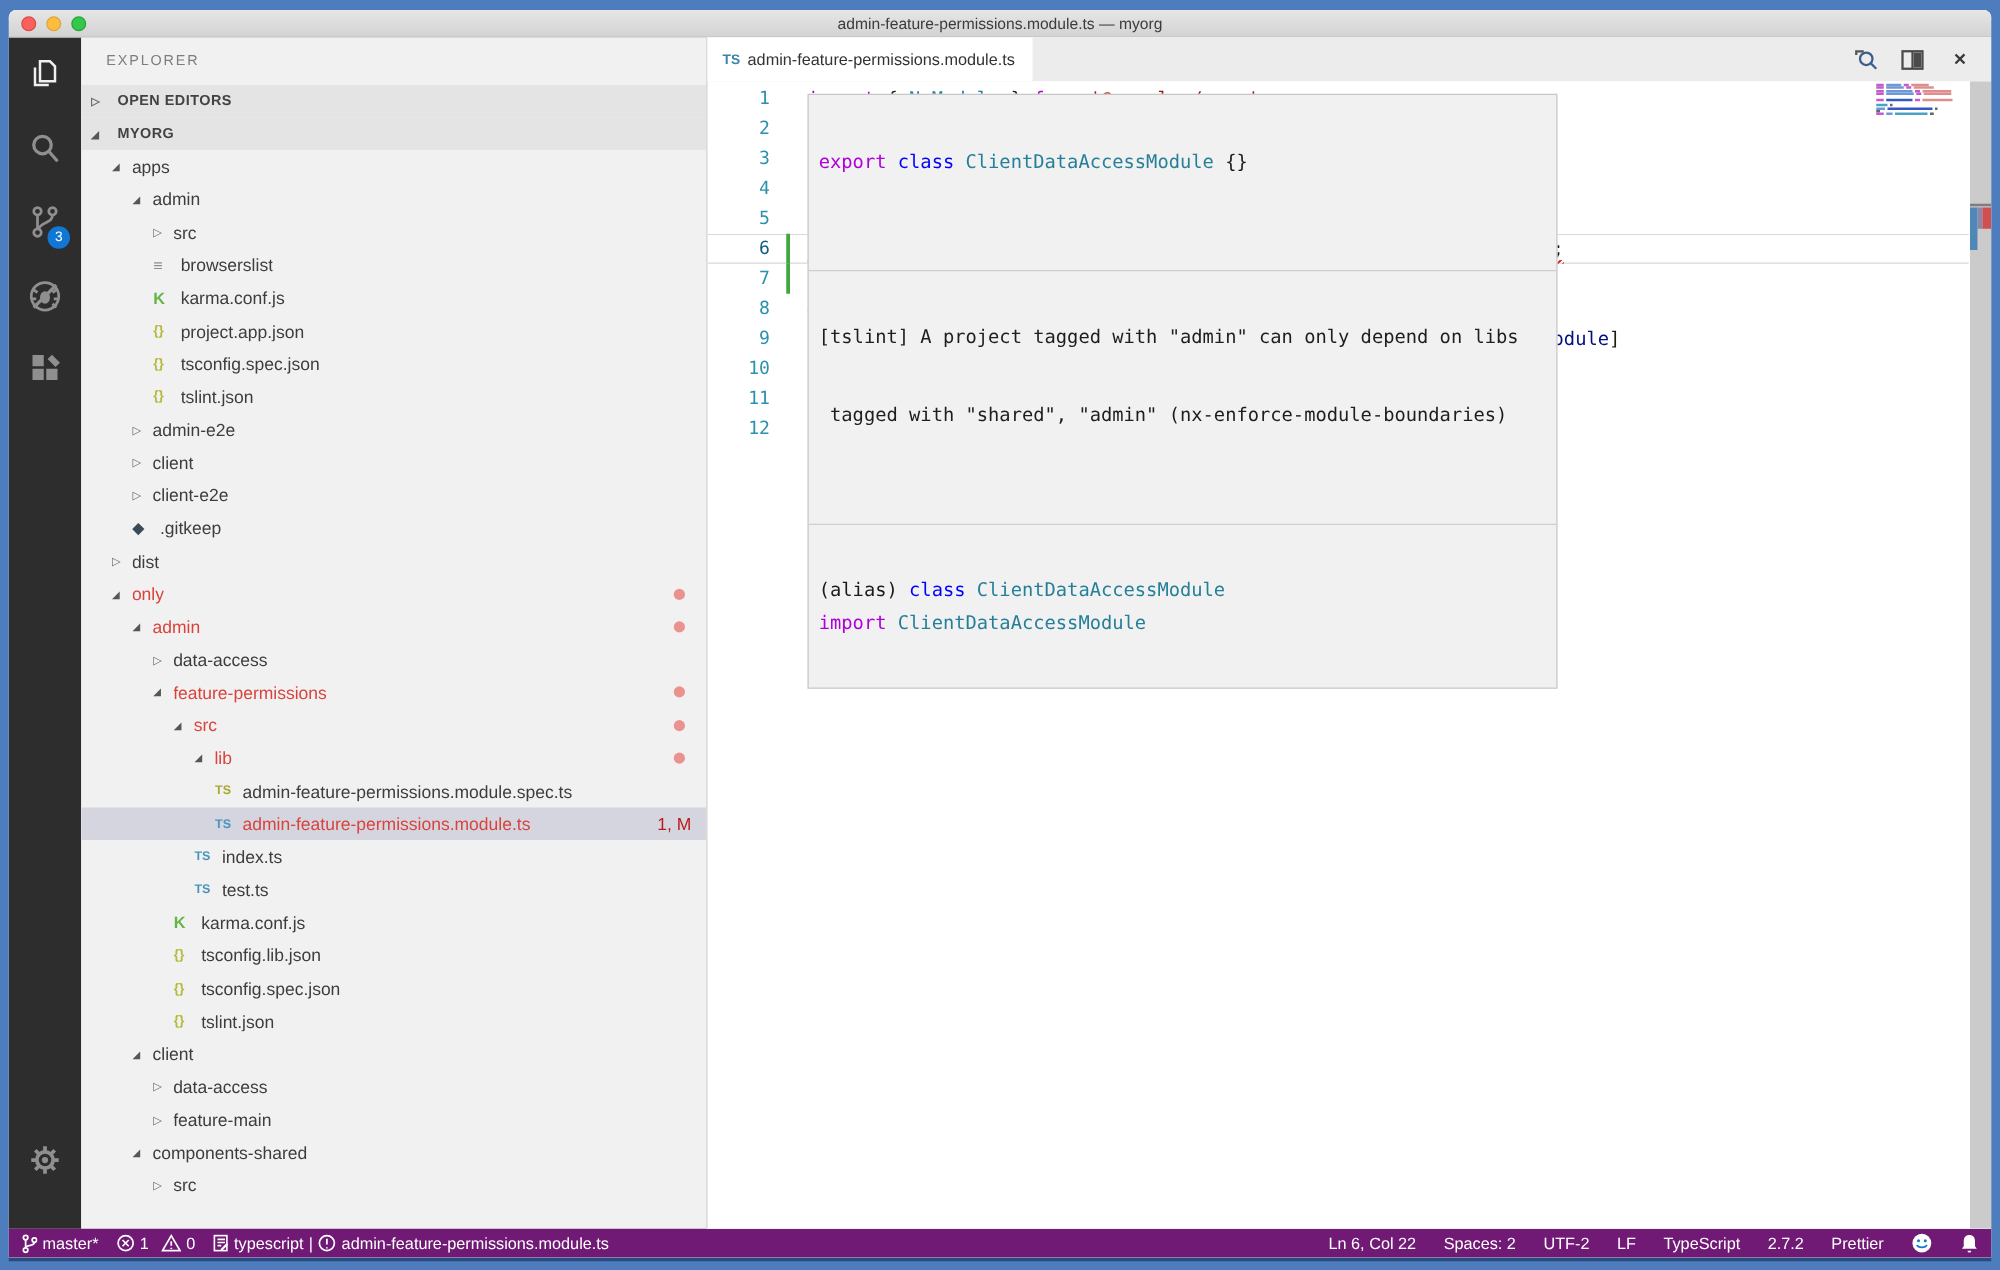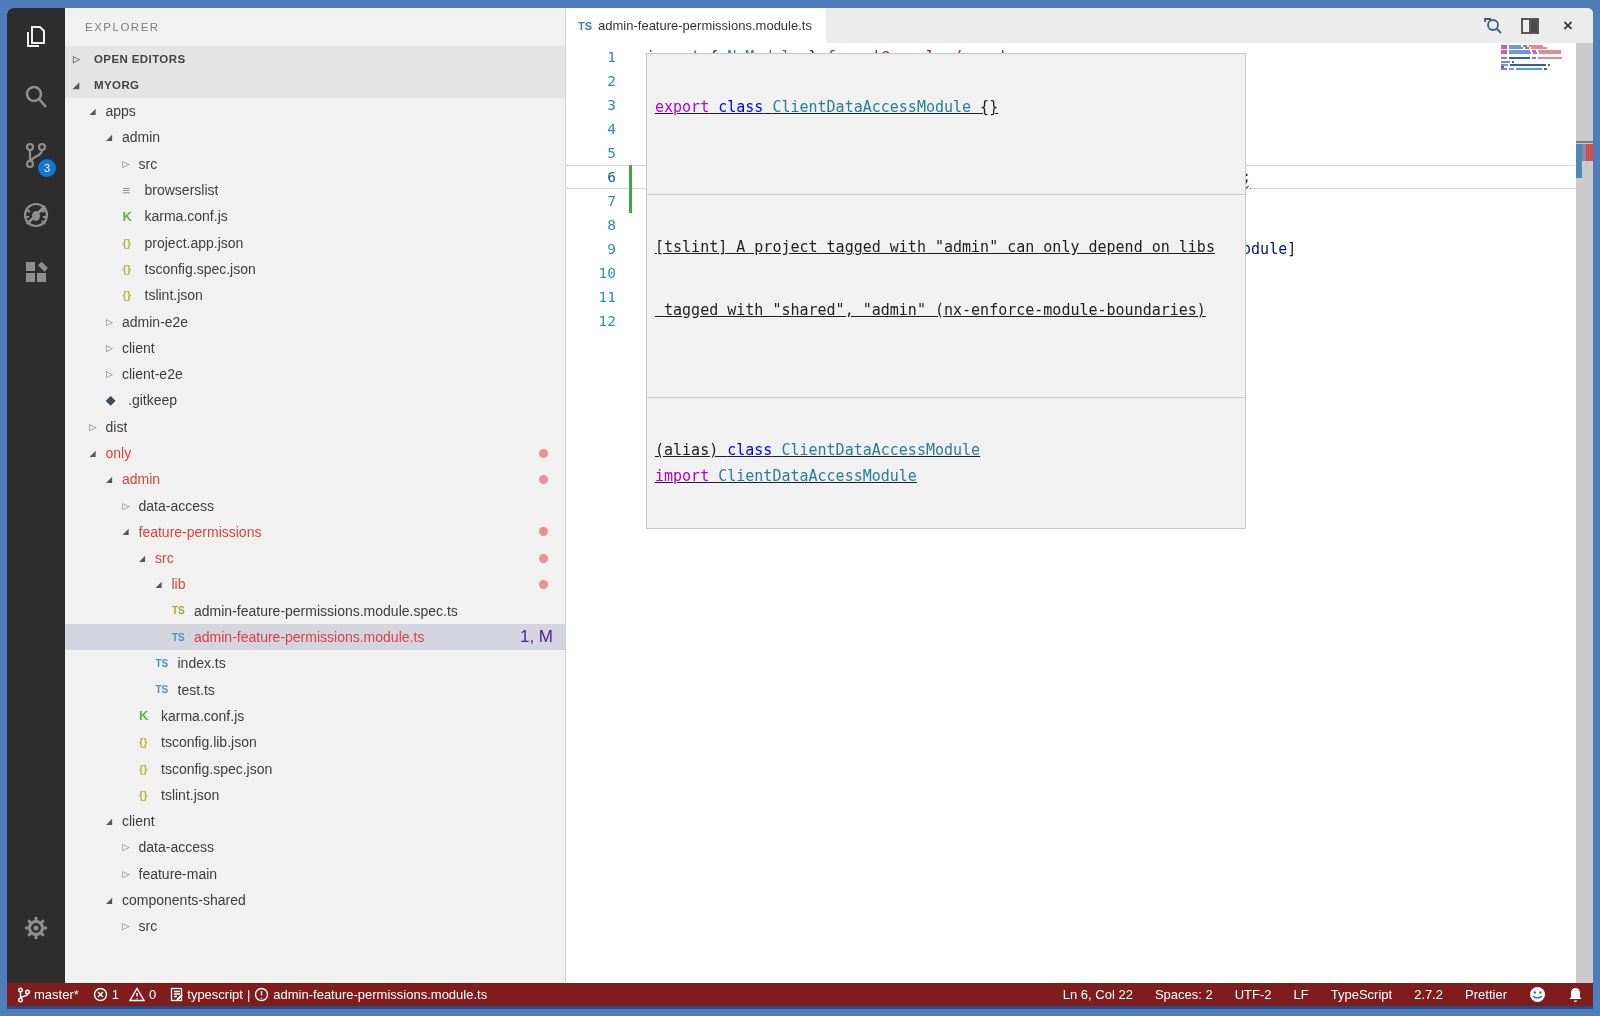--- a/index.html
+++ b/index.html
@@ -44,21 +44,21 @@
   .arrow.open { font-size:8px; color:#565656; }
   .ficon { display:inline-block; width:22px; flex:0 0 22px; font-weight:bold; font-size:10px; }
   .ficon.ts { color:#4b94bd; }
   .ficon.ts-spec { color:#a8a835; }
   .ficon.json { color:#b5ba3a; font-size:11px; }
   .ficon.karma { color:#62b543; font-size:13px; }
   .ficon.list { color:#8f8f8f; font-size:13px; }
   .ficon.gitkeep { color:#3b4a54; font-size:12px; }
   .lbl { overflow:hidden; text-overflow:ellipsis; }
   .dot { width:9px; height:9px; border-radius:50%; background:#ec928e; margin-left:auto; margin-right:17px; flex:0 0 9px;}
-  .badge { margin-left:auto; margin-right:12px; color:#4c1d95; font-size:17px; }
+  .badge { margin-left:auto; margin-right:12px; color:#b91c1c; font-size:14px; }
 
   
   .editor { flex:1; position:relative; background:#fff; border-left:1px solid #d0d0d0; min-width:0; }
   .tabbar { height:35px; background:#ececec; display:flex; align-items:stretch; }
   .tab { background:#fff; display:flex; align-items:center; padding:0 14px 0 12px; font-size:13px; color:#333;
          max-width:280px; overflow:hidden; white-space:nowrap; }
   .tab .tsicon { font-weight:bold; font-size:11px; color:#3c82ab; margin-right:6px; }
   .tab-actions { margin-left:auto; display:flex; align-items:center; gap:16px; padding-right:14px; }
   .tab-actions .act { width:22px; height:22px; display:flex; align-items:center; justify-content:center; }
 
@@ -77,47 +77,55 @@
   .tk-kw { color:#af00db; } .tk-kwb { color:#0000ff; } .tk-cls { color:#267f99; }
   .tk-var { color:#001080; } .tk-str { color:#a31515; } .tk-pl { color:#1b1b1b; }
   .tk-deco { color:#795e26; }
   .tk-link { color:#2a65c0; text-decoration:underline; background:#b8d7f8; }
 
   
   .tooltip { position:absolute; left:80px; top:10px; width:600px; background:#f1f1f1;
              border:1px solid #c8c8c8; z-index:10; font-size:15px; }
   .tt-sec { padding:3px 8px; white-space:pre; }
   .tt-sec + .tt-sec { border-top:1px solid #cfcfcf;margin-top:34px; }
-  .tt-line { line-height:26px; color:#1e1e1e;text-decoration:underline; }
+  .tt-line { line-height:26px; color:#1e1e1e; }
 
   
   .minimap { position:absolute; top:2px; right:28px; width:64px; }
   .mm-row { height:2.35px; white-space:nowrap; }
   .mm-seg { display:inline-block; height:2px; vertical-align:top; margin-right:2px; }
   .ruler { position:absolute; top:0; right:0; bottom:0; width:17px; background:#cbcbcb; }
   .ruler-line { position:absolute; left:0; right:0; top:98px; height:2px; background:#555; opacity:.65; }
   .mark { position:absolute; }
   .mark.blue { left:0; top:101px; width:6px; height:34px; background:#4f87b8; }
   .mark.purple { left:6px; top:101px; width:4px; height:17px; background:#8d87a8; }
   .mark.redm { left:10px; top:101px; width:7px; height:17px; background:#d14f4f; }
 
   
-  .statusbar { height:23px; flex:0 0 23px; background:#7f1d1d; color:#fff; display:flex; align-items:center;
+  .statusbar { height:23px; flex:0 0 23px; background:#701a75; color:#fff; display:flex; align-items:center;
                font-size:13px; padding:0 10px; }
   .sb-left { display:flex; align-items:center; gap:6px; }
   .sb-left .grp { display:flex; align-items:center; gap:4px; margin-right:8px; }
   .sb-right { margin-left:auto; display:flex; align-items:center; gap:22px; }
   .sitem { white-space:nowrap; }
   svg { display:block; }
 </style>
 </head>
 <body>
 
 <div class="window">
 
+  <div class="titlebar">
+    <div class="traffic">
+      <span class="tl red"></span>
+      <span class="tl yellow"></span>
+      <span class="tl green"></span>
+    </div>
+    <span class="title">admin-feature-permissions.module.ts — myorg</span>
+  </div>
 
   <div class="main">
 
     <div class="activitybar">
       <div class="ab-icon">
         <svg width="30" height="30" viewBox="0 0 30 30">
             <g fill="none" stroke="#f0f0f0" stroke-width="2">
           <path d="M11 4 h8 l4 4 v12 h-12 z"></path>
               <path d="M7 9 v14 h11"></path>
             </g>

